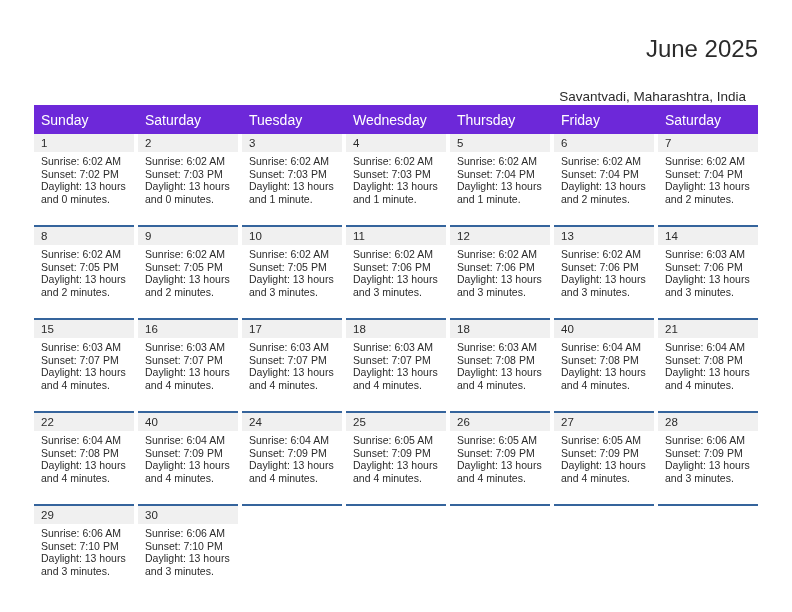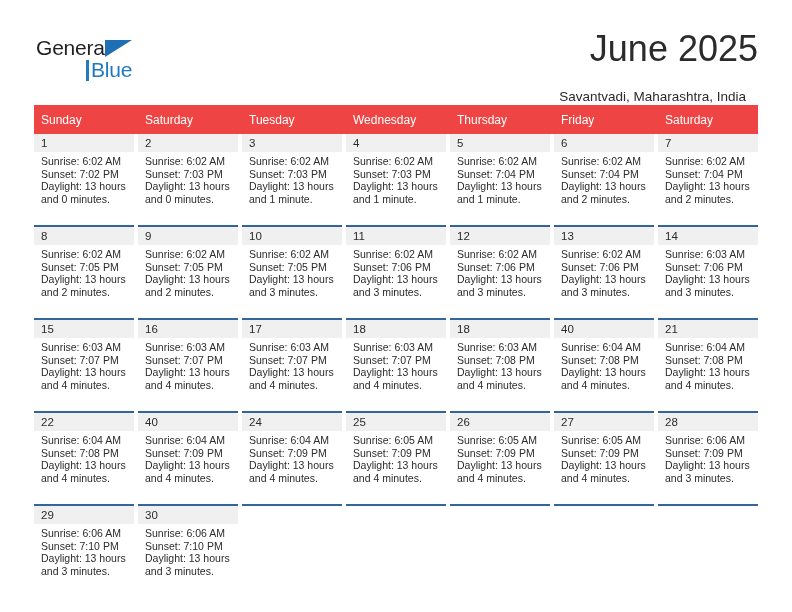--- a/index.html
+++ b/index.html
@@ -70,21 +70,21 @@
     top: 24px;
     width: 3px;
     height: 21px;
     background: #1f7ac4;
   }
 
   .title {
     position: absolute;
     right: 34px;
     top: 33px;
-    font-size: 36px;
+    font-size: 24px;
     line-height: 32px;
     color: #2b2b2b;
     text-align: left;
     font-weight: normal;
     margin: 0;
   }
   .subtitle {
     position: absolute;
     right: 34px;
     top: 77px;
@@ -98,23 +98,23 @@
   
   .calendar {
     position: absolute;
     left: 34px;
     top: 105px;
     width: 724px;
     border-collapse: collapse;
     table-layout: fixed;
   }
   .calendar th {
-    background: #ef4444;
+    background: #6d28d9;
     color: #ffffff;
-    font-size: 12px;
+    font-size: 14px;
     font-weight: normal;
     text-align: left;
     padding: 5px 0 5px 7px;
     height: 19px;
     border: 0;
     vertical-align: middle;
   }
   .calendar td {
     vertical-align: top;
     padding: 0;
@@ -159,26 +159,20 @@
     background: #ffffff;
   }
 </style>
 </head>
 <body>
 
 <div class="page">
 
   <div class="header">
 
-    <div class="logo">
-      <span class="logo-general">General</span>
-      <span class="logo-triangle"></span>
-      <span class="logo-bar"></span>
-      <span class="logo-blue">Blue</span>
-    </div>
 
     <h1 class="title">June 2025</h1>
     <div class="subtitle">Savantvadi, Maharashtra, India</div>
   </div>
 
   <table class="calendar">
     <colgroup>
       <col style="width:100px">
         <col style="width:4px">
       <col style="width:100px">

